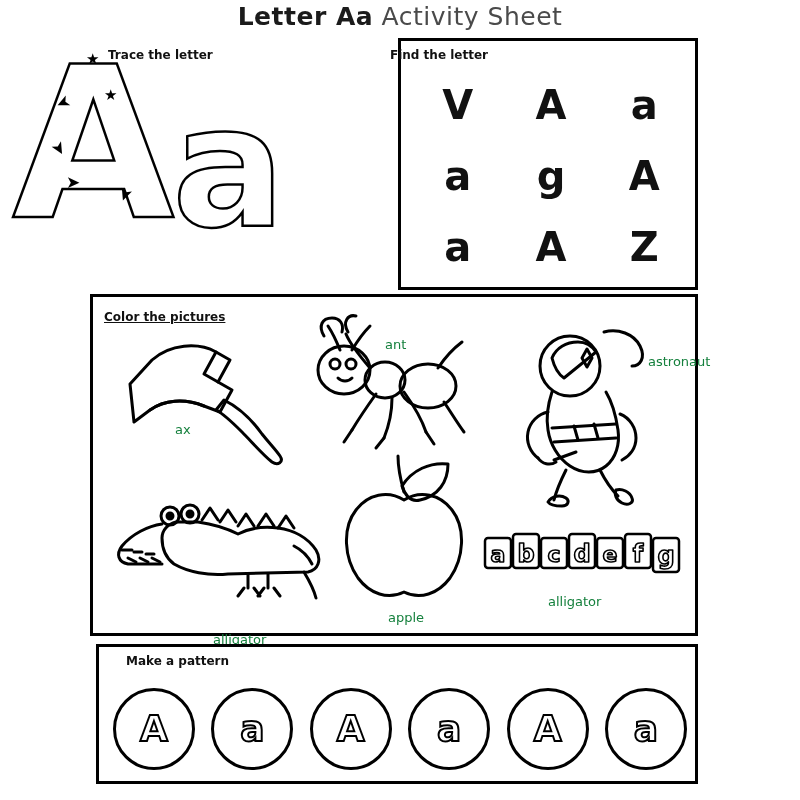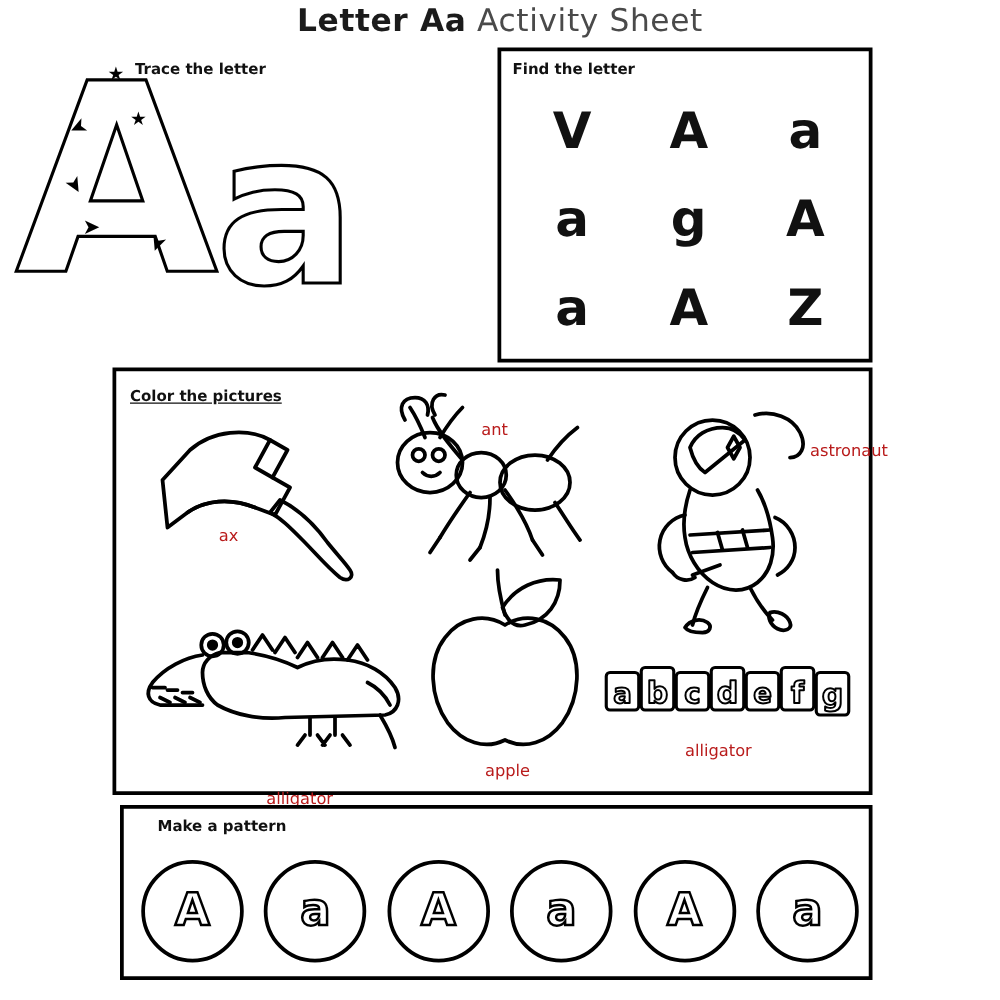--- a/index.html
+++ b/index.html
@@ -59,21 +59,21 @@
     position:absolute;
     font-size:15px;line-height:1;color:#000;
   }
   .arrow{
     position:absolute;
     font-size:17px;line-height:1;color:#000;
   }
 
   
   #find-box{left:398px;top:38px;width:300px;height:252px;}
-  #find-label{left:410px;top:48px;}
+  #find-label{left:390px;top:48px;}
   .find-grid{
     position:absolute;left:10px;top:28px;width:280px;height:214px;
     display:grid;
     grid-template-columns:repeat(3,1fr);
     grid-template-rows:repeat(3,1fr);
     align-items:center;
     justify-items:center;
   }
   .find-cell{
     font-size:40px;
@@ -82,21 +82,21 @@
     color:#111;
   }
 
   
   #color-box{left:90px;top:294px;width:608px;height:342px;}
   #color-label{left:104px;top:310px;text-decoration:underline;}
 
   .cap{
     position:absolute;
     font-size:13px;
-    color:#b91c1c;
+    color:#15803d;
     white-space:nowrap;
   }
 
   
   #cap-ax{left:175px;top:422px;}
   #cap-ant{left:385px;top:337px;}
   #cap-astro{left:608px;top:354px;margin-left:40px;}
   #cap-alligator{left:213px;top:608px;margin-top:24px;}
   #cap-apple{left:388px;top:610px;}
   #cap-alphabet{left:548px;top:594px;}

